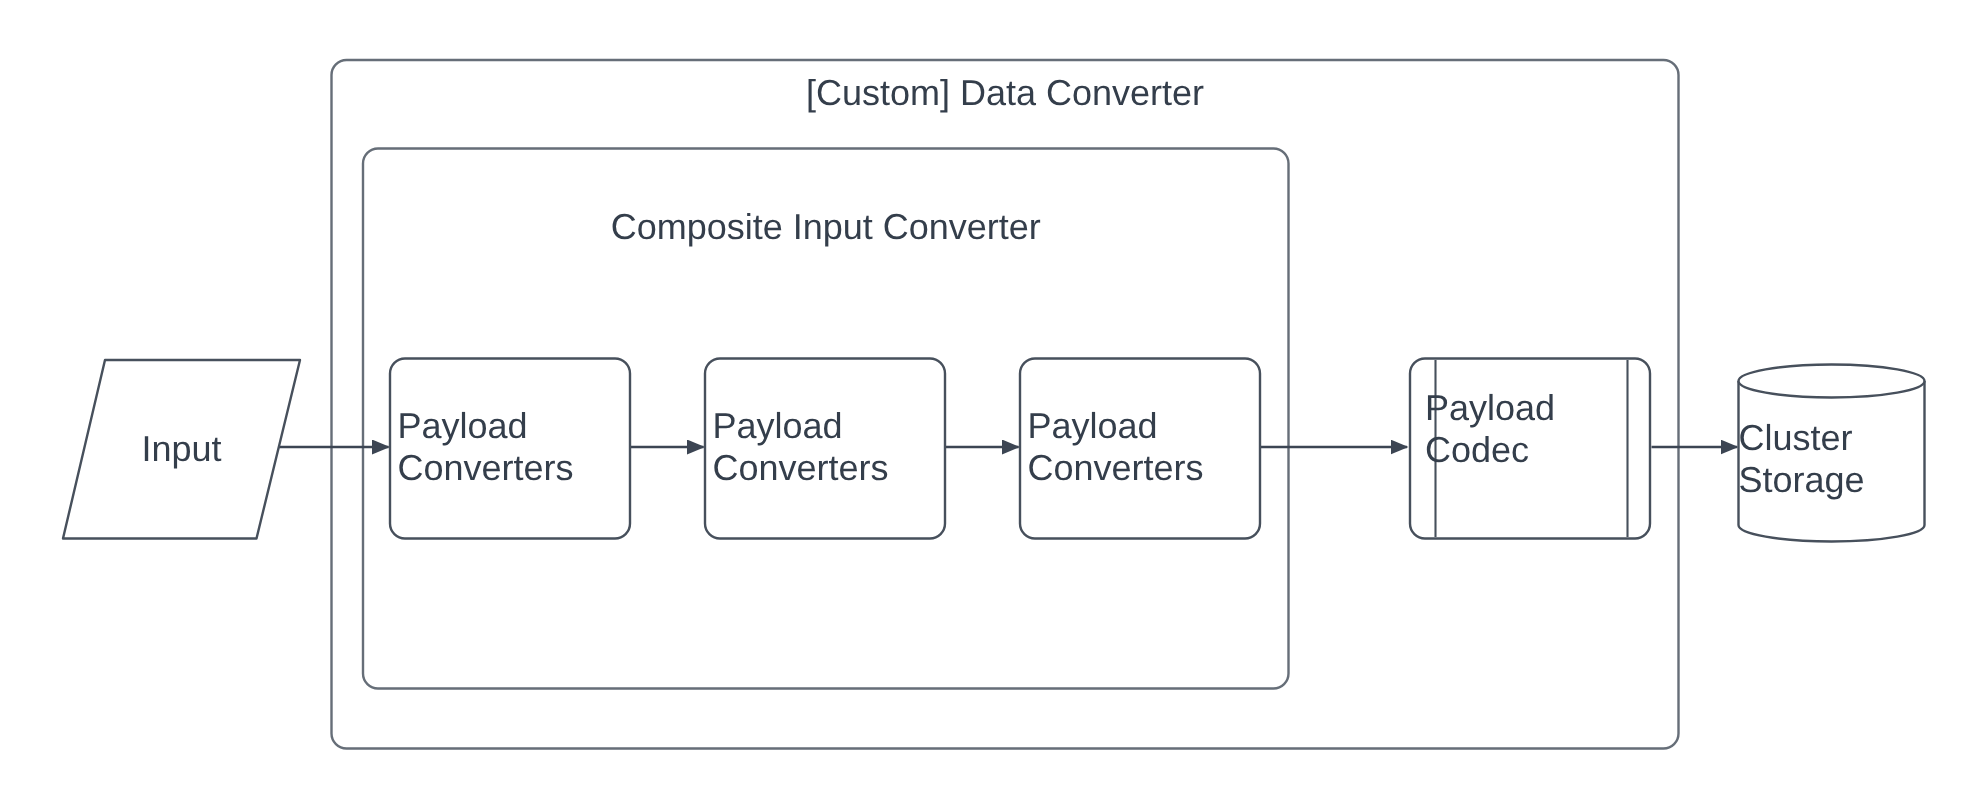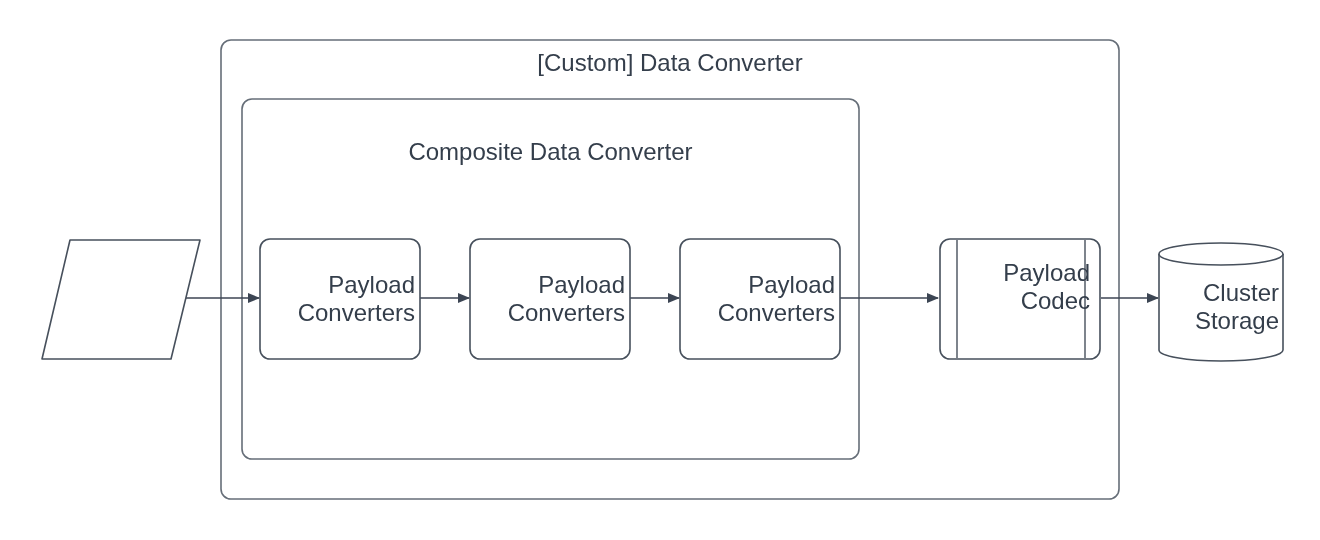--- a/index.html
+++ b/index.html
@@ -18,21 +18,21 @@
   .canvas svg {
     position: absolute;
     left: 0;
     top: 0;
   }
   .label {
     position: absolute;
     display: flex;
     align-items: center;
     justify-content: center;
-    text-align: right;
+    text-align: left;
     font-size: 24px;
     line-height: 28px;
     color: #343e4b;
     pointer-events: none;
     white-space: pre-line;
   }
   .title-label {
     font-size: 24px;
     line-height: 28px;
   }
@@ -68,22 +68,23 @@
     <rect x="940" y="239" width="160" height="120" rx="10" ry="10" fill="#ffffff" stroke="#47505c" stroke-width="1.6"></rect>
     <line x1="957" y1="240" x2="957" y2="358" stroke="#47505c" stroke-width="1.4"></line>
     <line x1="1085" y1="240" x2="1085" y2="358" stroke="#47505c" stroke-width="1.4"></line>
 
     <path d="M1159,254 L1159,350 A62,11 0 0 0 1283,350 L1283,254" fill="#ffffff" stroke="#47505c" stroke-width="1.6"></path>
     <ellipse cx="1221" cy="254" rx="62" ry="11" fill="#ffffff" stroke="#47505c" stroke-width="1.6"></ellipse>
   </svg>
 
   <div class="label title-label" style="left:221px; top:49px; width:898px; height:28px;">[Custom] Data Converter</div>
 
-  <div class="label title-label" style="left:242px; top:138px; width:617px; height:28px;">Composite Data Converter</div>
+  <div class="label title-label" style="left:242px; top:138px; width:617px; height:28px;">Composite Input Converter</div>
 
+  <div class="label" style="left:42px; top:240px; width:158px; height:119px;">Input</div>
 
   <div class="label" style="left:265px; top:239px; width:150px; height:120px;">Payload Converters</div>
 
   <div class="label" style="left:475px; top:239px; width:150px; height:120px;">Payload Converters</div>
 
   <div class="label" style="left:685px; top:239px; width:150px; height:120px;">Payload Converters</div>
 
   <div class="label" style="left:950px; top:239px; width:140px; height:96px;">Payload Codec</div>
 
   <div class="label" style="left:1159px; top:252px; width:120px; height:110px;">Cluster Storage</div>

